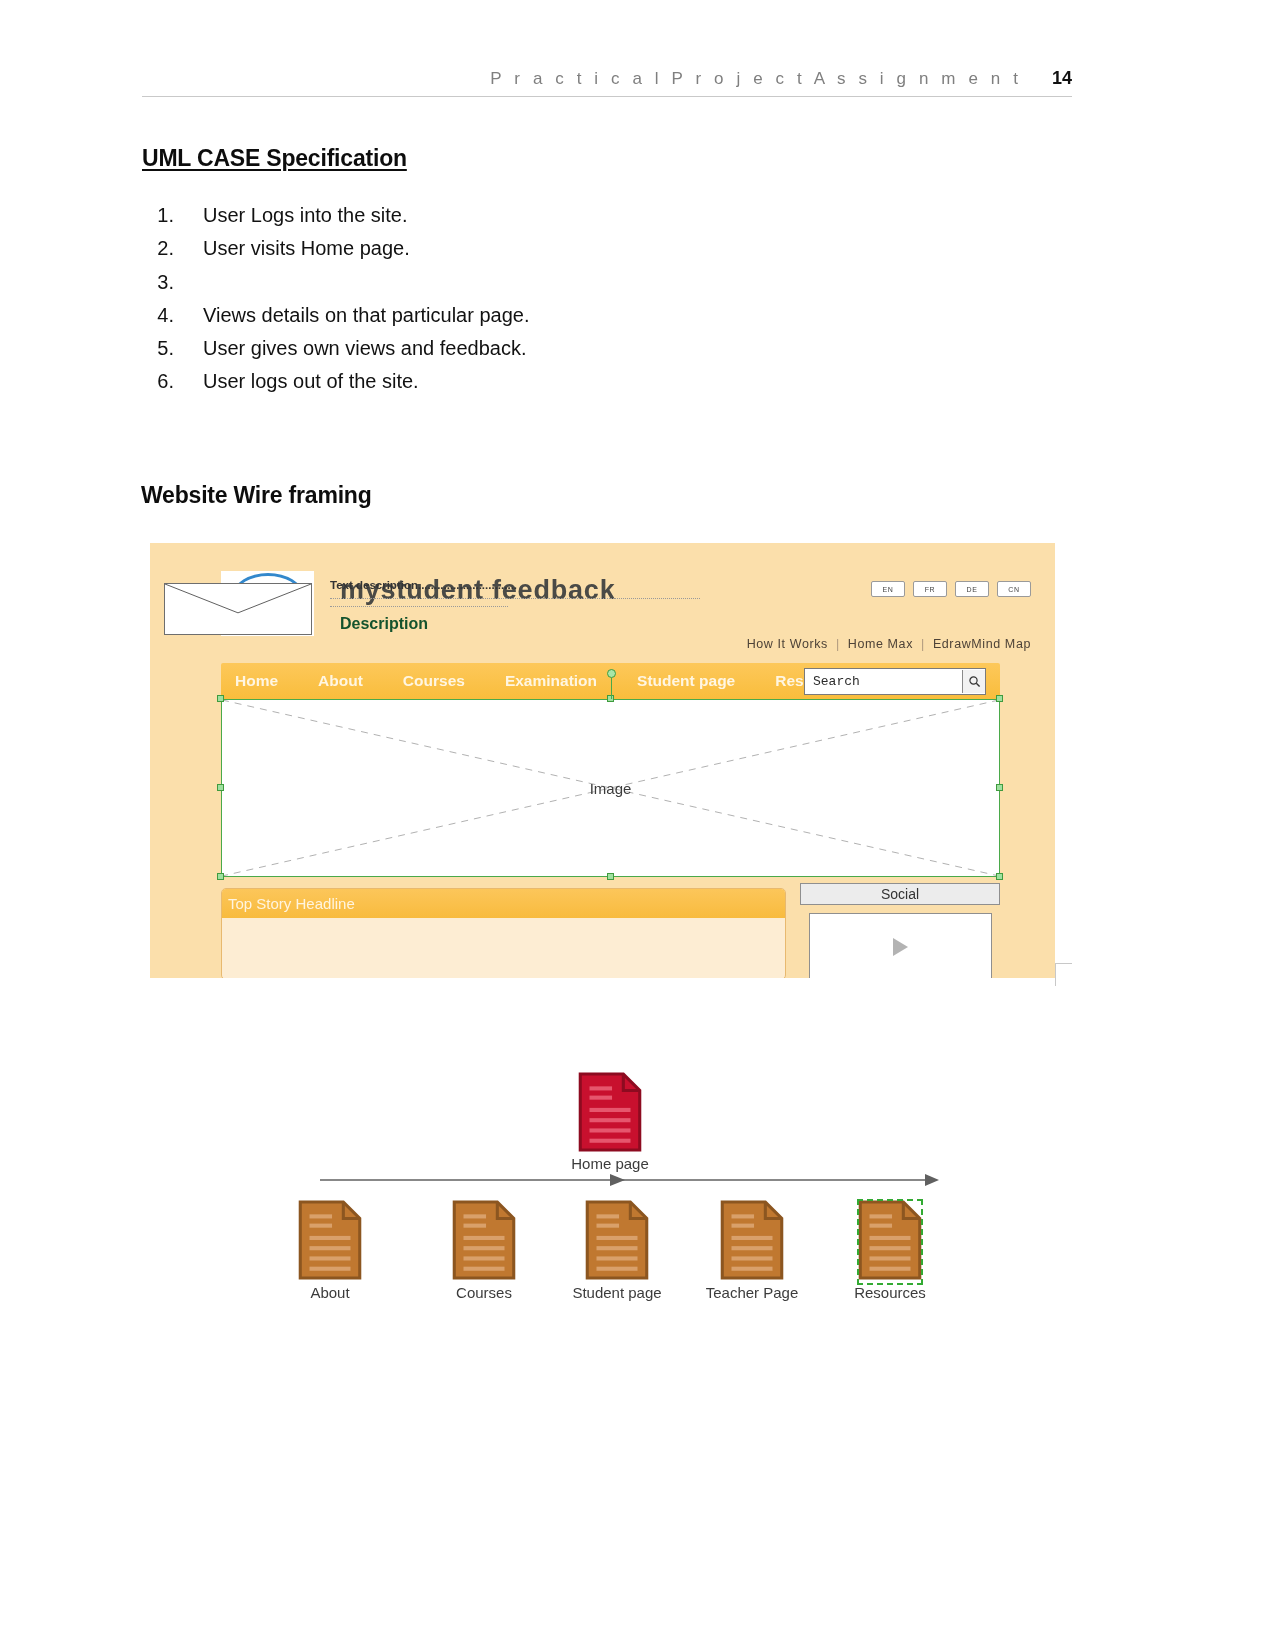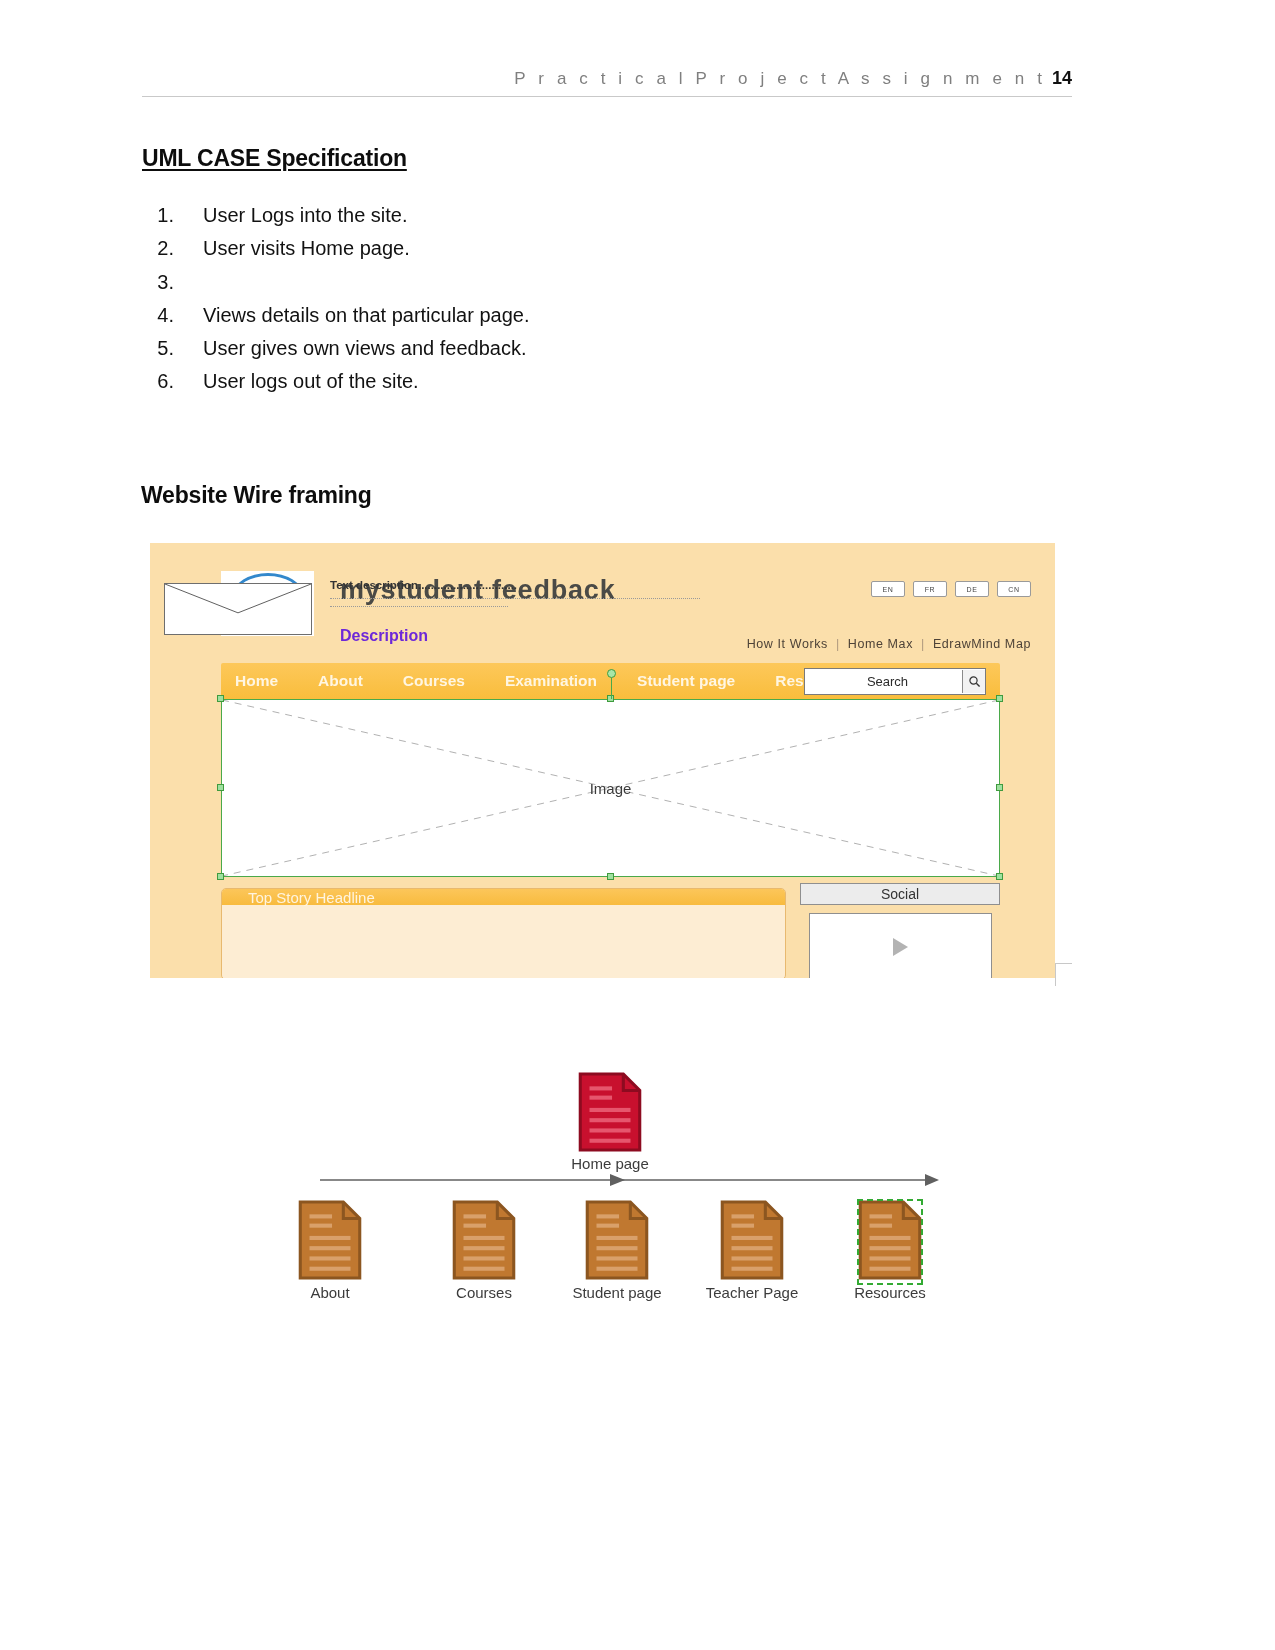--- a/index.html
+++ b/index.html
@@ -21,21 +21,21 @@
     position: absolute;
     left: 142px;
     top: 68px;
     width: 930px;
     height: 36px;
   }
   .header-inner {
     display: flex;
     align-items: center;
     justify-content: flex-end;
-    gap: 6px;
+    gap: 30px;
     padding-bottom: 7px;
     border-bottom: 1px solid #c9c9c9;
   }
   .header-title {
     font-size: 17px;
     letter-spacing: 4.1px;
     color: #7f7f7f;
     font-family: "Liberation Sans", sans-serif;
   }
   .header-page-num {
@@ -154,23 +154,22 @@
     left: 190px; top: 32px;
     font-size: 27px; font-weight: bold;
     color: #4a4a46;
     letter-spacing: 0.8px;
     font-family: "Liberation Sans", sans-serif;
   }
   .wf-desc {
     position: absolute;
     left: 190px; top: 72px;
     font-size: 16px; font-weight: bold;
-    color: #6d28d9;
-    font-family: "Liberation Sans", sans-serif;
-    margin-top: 12px;
+    color: #14532d;
+    font-family: "Liberation Sans", sans-serif;
   }
 
   .wf-langs {
     position: absolute;
     right: 24px; top: 38px;
     display: flex; gap: 8px;
   }
   .wf-lang-btn {
     width: 32px; height: 14px;
     background: #ffffff;
@@ -227,22 +226,21 @@
     width: 180px; height: 25px;
     background: #ffffff;
     border: 1px solid #7a7a7a;
     display: flex; align-items: center;
   }
   .wf-search .s-text {
     flex: 1;
     font-size: 13px;
     color: #2b2b2b;
     padding-left: 8px;
-    font-family: Liberation Sans, sans-serif;
-    text-align: center;
+    font-family: Liberation Mono, monospace;
   }
   .wf-search .s-icon {
     width: 22px; height: 23px;
     border-left: 1px solid #8a8a8a;
     background: #f2f2f2;
     display: flex; align-items: center; justify-content: center;
   }
 
   
   .wf-image-box {
@@ -298,26 +296,26 @@
     position: absolute;
     left: 71px; top: 345px;
     width: 565px; height: 92px;
     background: #fdedd3;
     border: 1px solid #e8b96f;
     border-radius: 5px;
     box-sizing: border-box;
     overflow: hidden;
   }
   .wf-story-head {
-    height: 16px;
+    height: 29px;
     background: linear-gradient(#fcc65a, #f8bb3e);
     color: #fff4df;
     font-size: 15px;
     display: flex; align-items: center;
-    padding-left: 26px;
+    padding-left: 6px;
     font-family: "Liberation Sans", sans-serif;
   }
   .wf-story-thumb {
     position: absolute;
     left: 14px; top: 40px;
     width: 148px; height: 52px;
     background: #ffffff;
     border: 1px solid #6e6e6e;
     box-sizing: border-box;
   }

